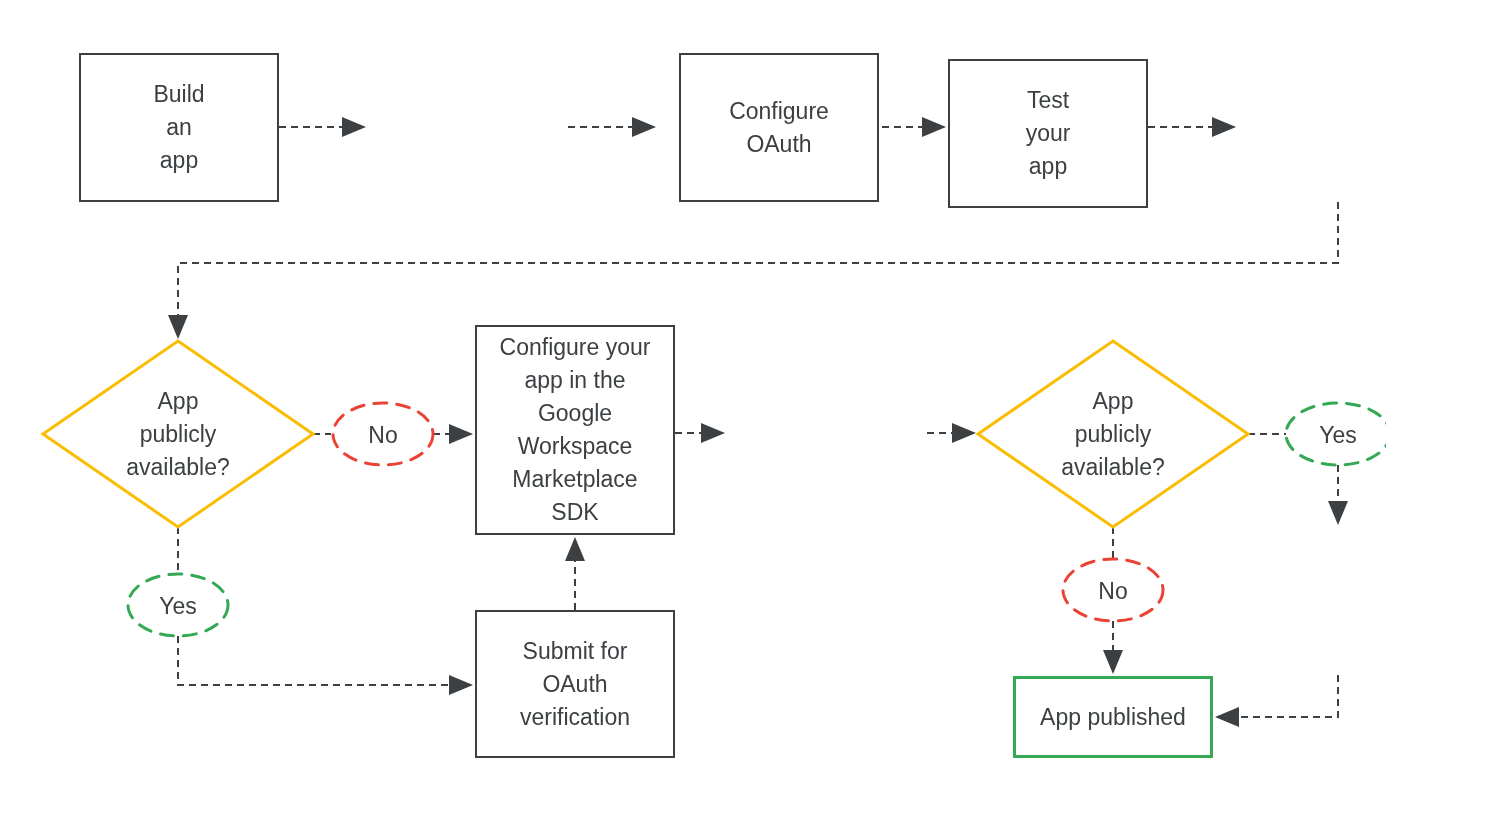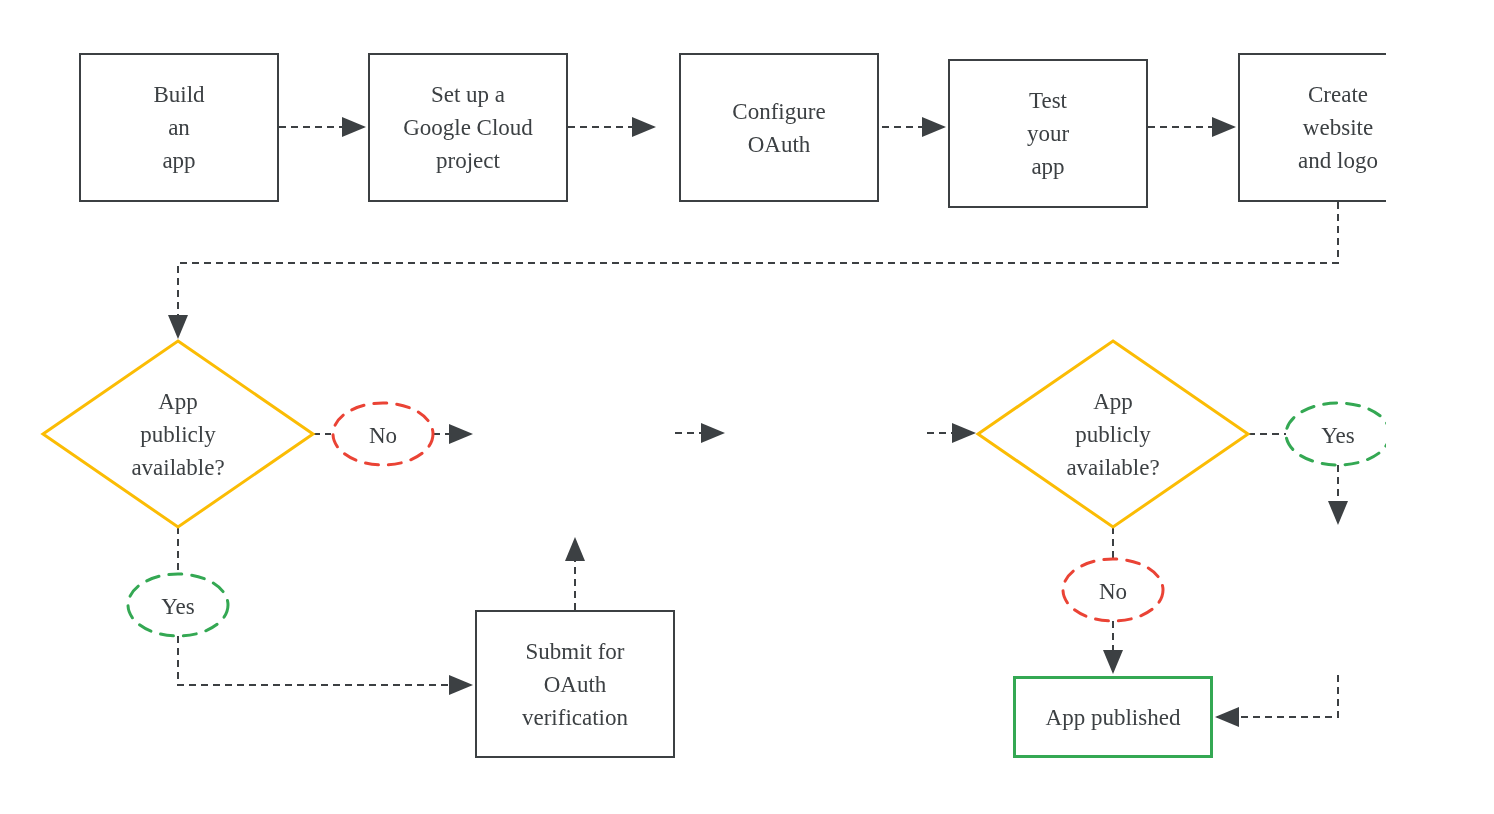--- a/index.html
+++ b/index.html
@@ -7,21 +7,21 @@
     --yellow:#FBBC04;
     --red:#EA4335;
     --green:#34A853;
     --bg:#FFFFFF;
   }
   html,body{margin:0;padding:0;background:var(--bg);}
   .canvas{
     position:relative;
     width:1386px;height:814px;
     background:var(--bg);
-    font-family:Liberation Serif, serif;
+    font-family:Liberation Sans, sans-serif;
     color:var(--ink);
     overflow:hidden;
   }
   svg.wires{position:absolute;left:0;top:0;width:1494px;height:814px;}
   .conn{fill:none;stroke:var(--ink);stroke-width:2;stroke-dasharray:7 5;}
   .diamond{fill:var(--bg);stroke:var(--yellow);stroke-width:3;stroke-linejoin:miter;}
   .oval{fill:var(--bg);stroke-width:3;stroke-linecap:round;stroke-dasharray:13 10;}
   .oval.red{stroke:var(--red);}
   .oval.green{stroke:var(--green);}
   #arrowhead path{fill:var(--ink);}
@@ -87,40 +87,38 @@
     <ellipse class="oval green" cx="178" cy="605" rx="50" ry="31"></ellipse>
     <ellipse class="oval green" cx="1338" cy="434" rx="52" ry="31"></ellipse>
     <ellipse class="oval red" cx="1113" cy="590" rx="50" ry="31"></ellipse>
   </svg>
 
   <div class="node" style="left:79px;top:53px;width:200px;height:149px">
     <span>Build
 an
 app</span>
   </div>
-  <div class="node" style="left:368px;top:53px;width:200px;height:149px">
-    <span>Set up a
-Google Cloud
-project</span>
-  </div>
   <div class="node" style="left:679px;top:53px;width:200px;height:149px">
     <span>Configure
 OAuth</span>
   </div>
   <div class="node" style="left:948px;top:59px;width:200px;height:149px">
     <span>Test
 your
 app</span>
   </div>
-  <div class="node" style="left:1238px;top:53px;width:200px;height:149px">
-    <span>Create
-website
-and logo</span>
+
+  <div class="node" style="left:475px;top:325px;width:200px;height:210px">
+    <span>Configure your
+app in the
+Google
+Workspace
+Marketplace
+SDK</span>
   </div>
-
   <div class="node green-border" style="left:1013px;top:676px;width:200px;height:82px">
     <span>App published</span>
   </div>
   <div class="node" style="left:475px;top:610px;width:200px;height:148px">
     <span>Submit for
 OAuth
 verification</span>
   </div>
 
   <div class="dlabel" style="left:178px;top:434px;width:220px">App

